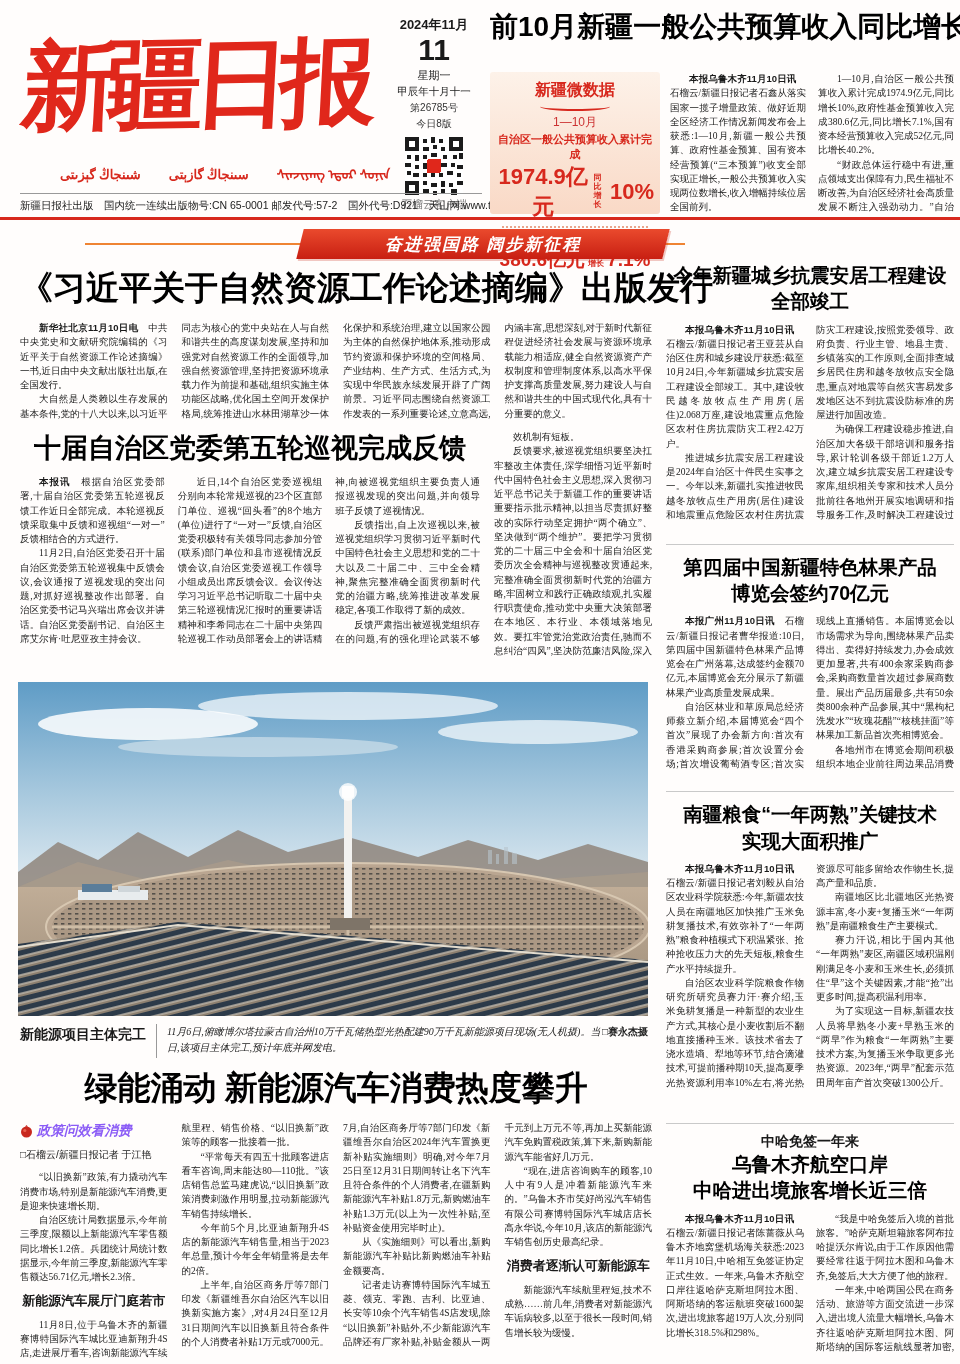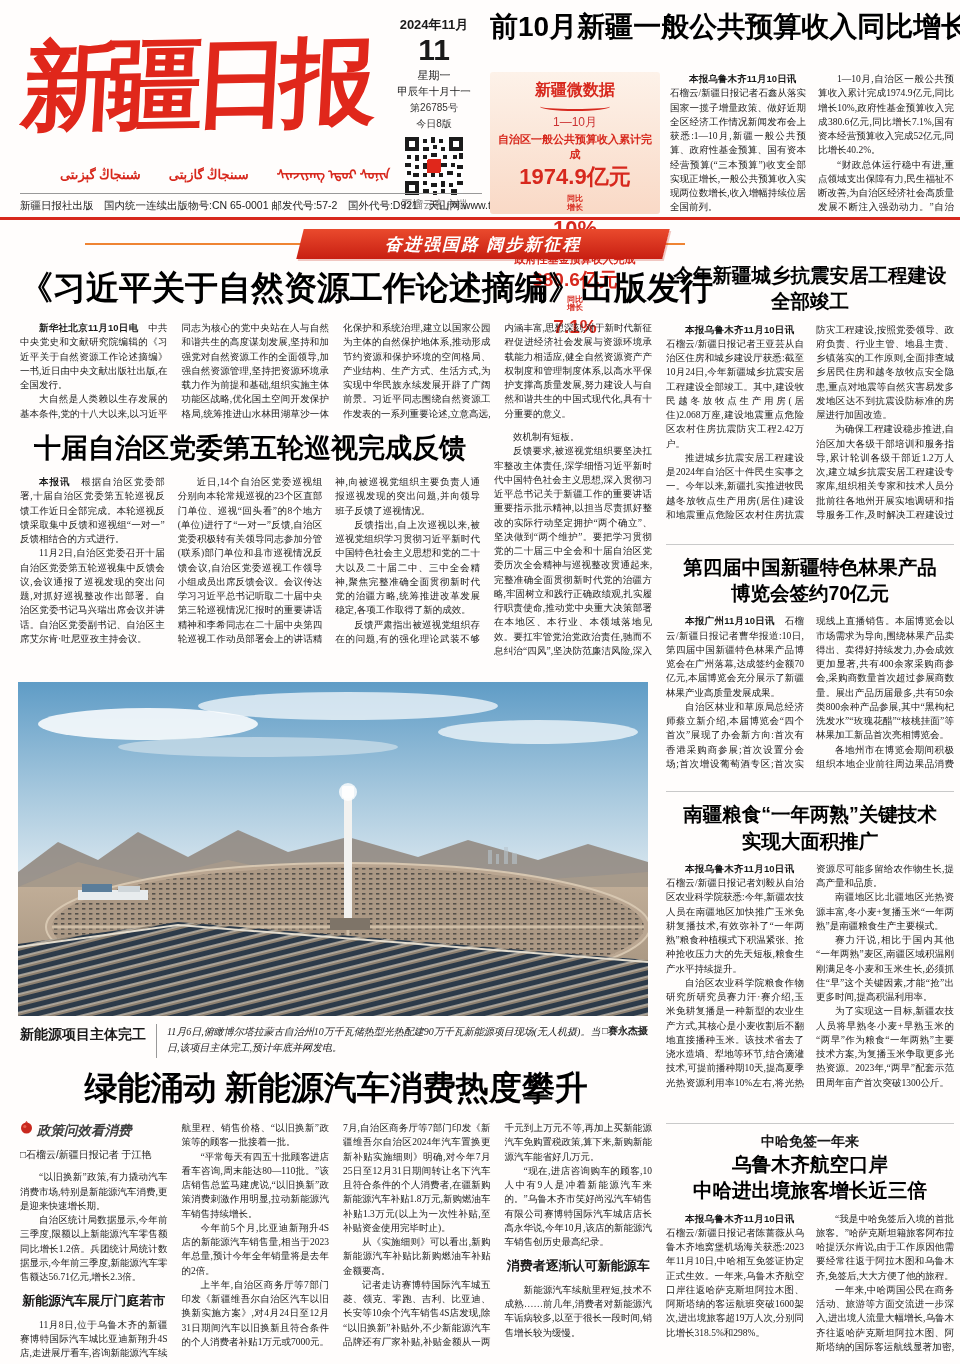--- a/index.html
+++ b/index.html
@@ -28,21 +28,21 @@
   .topstory .hl{font-family:"Liberation Sans",sans-serif;font-weight:800;font-size:28px;
     letter-spacing:0;white-space:nowrap;color:#000;}
   .topstory .row{display:flex;margin-top:26px;gap:10px;}
   .databox{width:170px;height:142px;flex:none;background:linear-gradient(180deg,#fdf2e9,#f9d9c6);
     border-radius:3px;text-align:center;padding:8px 6px;box-sizing:border-box;color:#d7281d;
     font-family:"Liberation Sans",sans-serif;}
   .databox .t{font-size:16px;font-weight:800;}
   .databox .swoosh{width:70px;height:7px;margin:1px auto 3px;border-bottom:2px solid #d7281d;border-radius:50%;}
   .databox .p{font-size:12px;color:#c33;}
   .databox .l{font-size:11px;font-weight:700;margin-top:1px;}
-  .valrow{display:flex;justify-content:center;align-items:center;gap:3px;font-weight:800;flex-direction:column;}
+  .valrow{display:flex;justify-content:center;align-items:center;gap:3px;font-weight:800;}
   .valrow .v{font-size:22px;}
   .valrow .g{font-size:8px;line-height:1.1;text-align:left;font-weight:700;}
   .valrow .pct{font-size:22px;}
   .dotsep{border-top:2px dotted #e9a58b;margin:4px 6px;}
   .topstory .cols2{flex:1;height:146px;column-count:2;column-gap:12px;column-fill:auto;overflow:hidden;}
   
   .body{font-size:9.5px;line-height:1.5;text-align:justify;overflow:hidden;}
   .body p{margin:0;text-indent:2em;}
   .body p b{font-family:"Liberation Sans",sans-serif;}
   .body p.subhead{text-indent:0;text-align:center;font-family:"Liberation Sans",sans-serif;
@@ -66,27 +66,27 @@
     text-align:center;white-space:nowrap;color:#000;}
   .inspect .cols3{margin-top:9px;height:180px;column-count:3;column-gap:13px;column-fill:auto;}
   .inspect .col4{flex:1;height:230px;}
   
   .photo{position:absolute;left:18px;top:682px;width:630px;height:334px;overflow:hidden;}
   .photo svg{display:block;}
   .caption{position:absolute;left:20px;top:1024px;width:628px;display:flex;gap:10px;align-items:flex-start;}
   .caption .lab{flex:none;font-family:"Liberation Sans",sans-serif;font-weight:800;font-size:14px;padding-top:2px;}
   .caption .bar{flex:none;width:1px;height:34px;background:#999;}
   .caption .txt{flex:1;font-size:10px;line-height:1.6;font-style:italic;color:#222;}
-  .caption .credit{float:right;font-weight:bold;font-style:normal;font-family:Liberation Mono, monospace;}
+  .caption .credit{float:right;font-weight:bold;font-style:normal;font-family:Liberation Serif, serif;}
   
   .green{position:absolute;left:20px;top:1066px;width:632px;}
   .green .hl{font-family:Liberation Serif, serif;font-weight:900;font-size:33px;text-align:center;
     white-space:nowrap;color:#000;}
   .green .cols4{margin-top:10px;height:242px;column-count:4;column-gap:14px;column-fill:auto;}
-  .tagline{display:flex;gap:4px;color:#404040;font-family:"Liberation Sans",sans-serif;
+  .tagline{display:flex;align-items:center;gap:4px;color:#8b5cf6;font-family:"Liberation Sans",sans-serif;
     font-style:italic;font-weight:800;font-size:13.5px;margin-bottom:6px;}
   .byline{font-size:10px;font-family:"Liberation Sans",sans-serif;margin-bottom:8px;color:#222;}
   
   .sidebar{position:absolute;left:666px;top:262px;width:288px;}
   .sb-art{margin-bottom:0;}
   .sb-art .hl{font-family:"Liberation Sans",sans-serif;font-weight:900;font-size:19.5px;line-height:1.35;
     text-align:center;color:#000;}
   .sb-art .kicker{font-family:"Liberation Sans",sans-serif;font-weight:700;font-size:14px;text-align:center;}
   .sb-art .cols2{margin-top:8px;column-count:2;column-gap:12px;column-fill:auto;}
   .sb-rule{border:none;border-top:1px solid #c9c9c9;margin:9px 0;}

